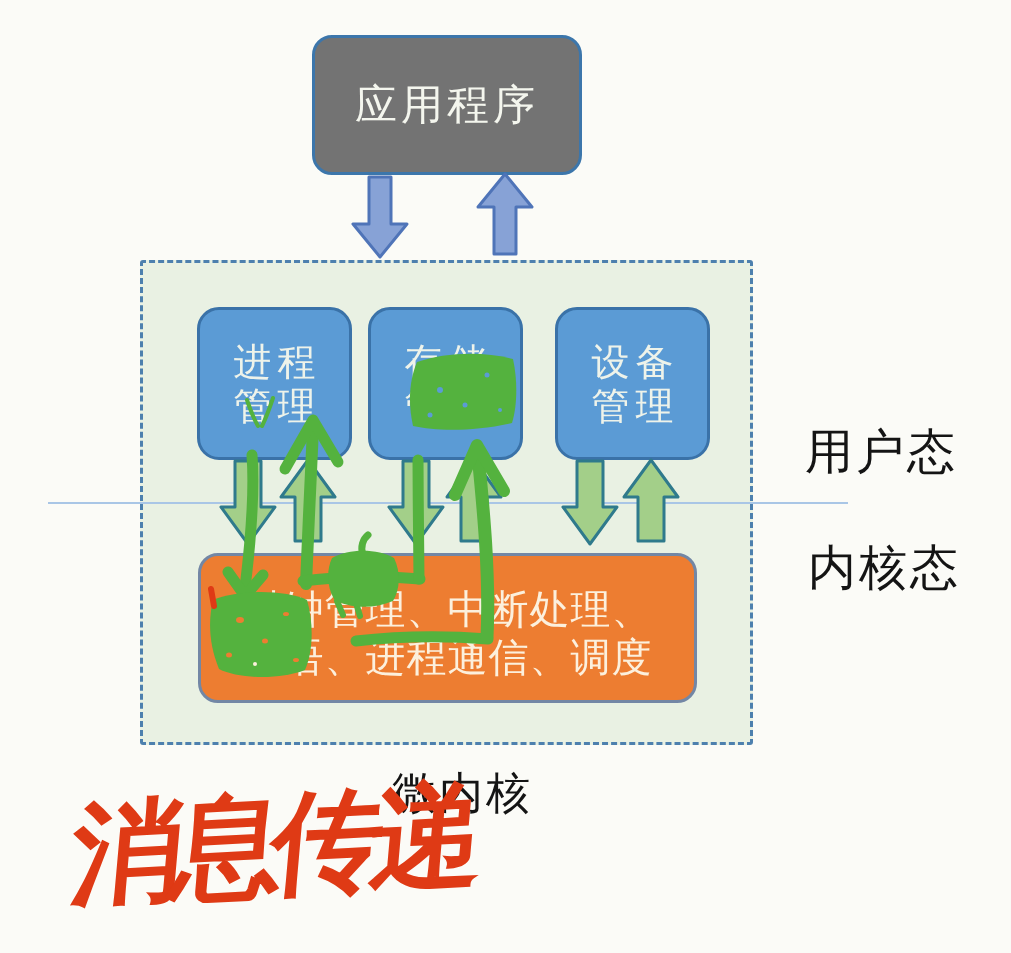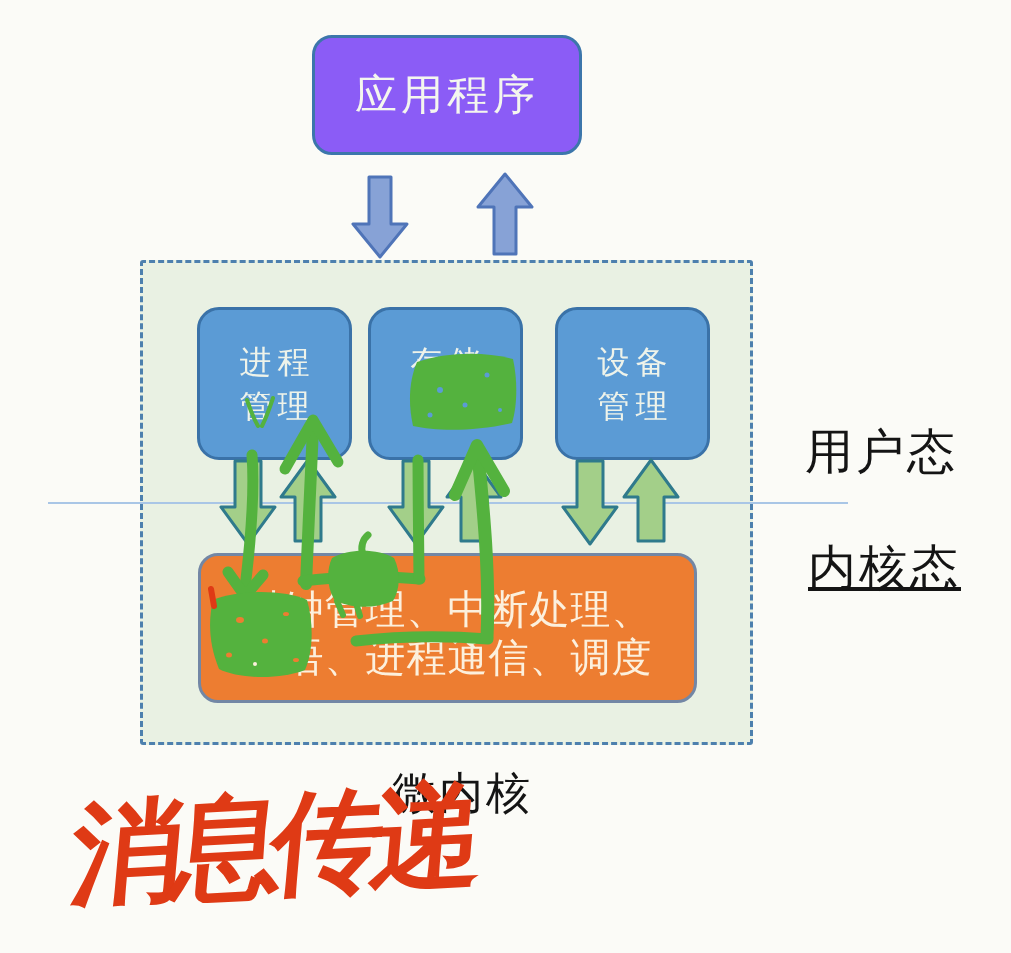--- a/index.html
+++ b/index.html
@@ -11,48 +11,48 @@
   .abs{position:absolute;}
   
   .boundary{
     left:140px;top:260px;width:613px;height:485px;box-sizing:border-box;
     border:3px dashed #4d80ae;border-radius:3px;background:#e9f1e3;z-index:1;
   }
   
   .divider{left:48px;top:502px;width:800px;height:2px;background:#a9c6e6;z-index:2;}
   
   .app-box{
-    left:312px;top:35px;width:270px;height:120px;box-sizing:border-box;
-    background:#8b5cf6;border:3px solid #3c76ab;border-radius:20px;
+    left:312px;top:35px;width:270px;height:140px;box-sizing:border-box;
+    background:#737373;border:3px solid #3c76ab;border-radius:20px;
     display:flex;align-items:center;justify-content:center;z-index:3;
   }
   .app-box .label{color:#f4f6ee;font-size:42px;letter-spacing:4px;}
   
   .module{
     width:155px;height:153px;box-sizing:border-box;
     background:#5b9bd5;border:3px solid #3a72a8;border-radius:22px;
     display:flex;flex-direction:column;align-items:center;justify-content:center;
     z-index:3;
   }
-  .module .line{color:#eef3ea;font-size:32px;line-height:44px;letter-spacing:6px;text-indent:6px;}
+  .module .line{color:#eef3ea;font-size:38px;line-height:44px;letter-spacing:6px;text-indent:6px;}
   .m1{left:197px;top:307px;}
   .m2{left:368px;top:307px;}
   .m3{left:545px;top:307px;margin-left:10px;}
   
   .kernel-box{
     left:198px;top:553px;width:499px;height:150px;box-sizing:border-box;
     background:#ed7d31;border:3px solid #7387a5;border-radius:20px;
     text-align:center;padding-top:0;z-index:3;
   }
   .kernel-box .kline{color:#fcf0dd;font-size:40px;line-height:48px;letter-spacing:1px;}
   .kernel-box .kline:first-child{margin-top:30px;}
   
   .mode-label{color:#141414;font-size:48px;letter-spacing:3px;z-index:3;}
   .user-label{left:805px;top:420px;}
-  .kernel-label{left:808px;top:536px;text-decoration:underline;}
+  .kernel-label{left:808px;top:536px;}
   
   .caption{left:392px;top:764px;color:#141414;font-size:44px;letter-spacing:3px;z-index:3;}
   
   .handwriting{
     left:78px;top:788px;width:480px;color:#df3a15;font-size:112px;line-height:1.2;
     font-weight:bold;letter-spacing:-12px;transform:rotate(-3deg) skewX(-8deg);
     transform-origin:left top;z-index:6;white-space:nowrap;
   }
   svg.overlay{position:absolute;left:0;top:0;z-index:5;pointer-events:none;}
 </style>

